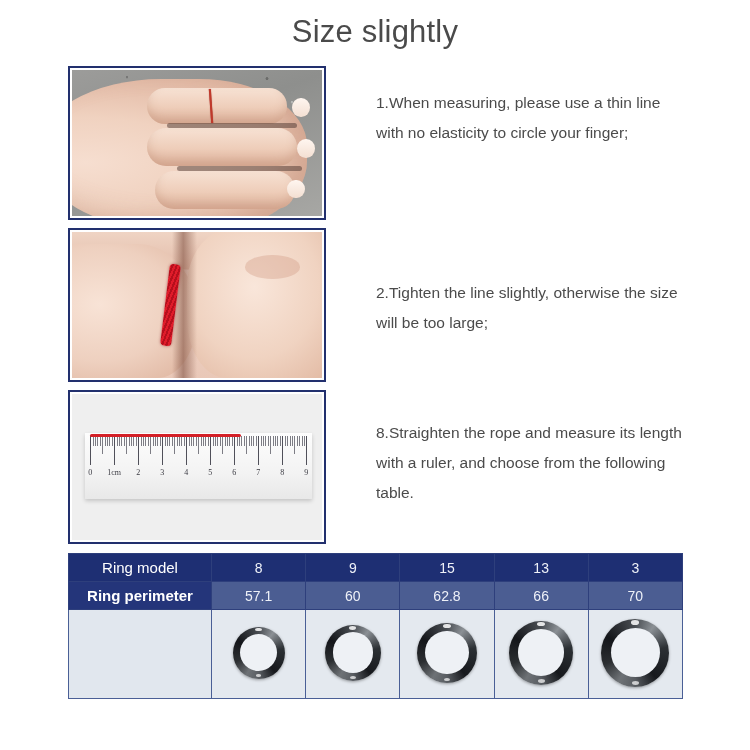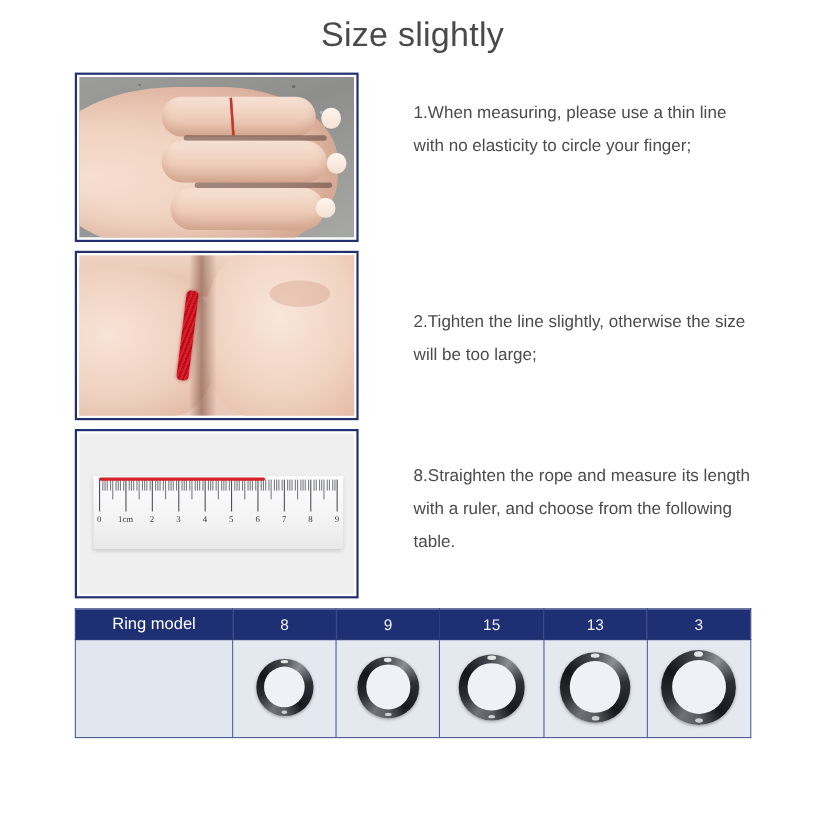--- a/index.html
+++ b/index.html
@@ -503,20 +503,28 @@
   </colgroup>
   <tbody>
     <tr class="row-model">
       <td class="lbl">Ring model</td>
       <td class="val">8</td>
       <td class="val">9</td>
       <td class="val">15</td>
       <td class="val">13</td>
       <td class="val">3</td>
     </tr>
+    <tr class="row-perim">
+      <td class="lbl">Ring perimeter</td>
+      <td class="val">57.1</td>
+      <td class="val">60</td>
+      <td class="val">62.8</td>
+      <td class="val">66</td>
+      <td class="val">70</td>
+    </tr>
     <tr class="row-rings">
       <td class="lbl"></td>
       <td><span class="ring" style="width: 52px; height: 52px;"><span class="glint"></span><span class="glint-b"></span></span></td>
       <td><span class="ring" style="width: 56px; height: 56px;"><span class="glint"></span><span class="glint-b"></span></span></td>
       <td><span class="ring" style="width: 60px; height: 60px;"><span class="glint"></span><span class="glint-b"></span></span></td>
       <td><span class="ring" style="width: 64px; height: 64px;"><span class="glint"></span><span class="glint-b"></span></span></td>
       <td><span class="ring" style="width: 68px; height: 68px;"><span class="glint"></span><span class="glint-b"></span></span></td>
     </tr>
   </tbody>
 </table>

